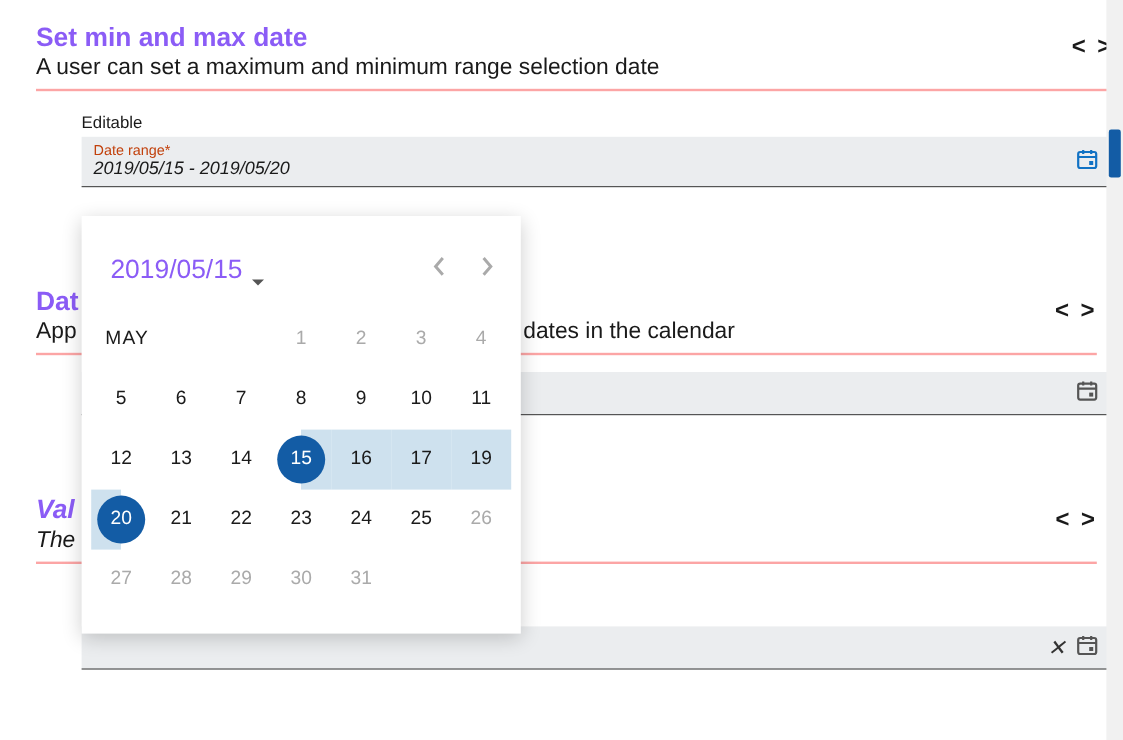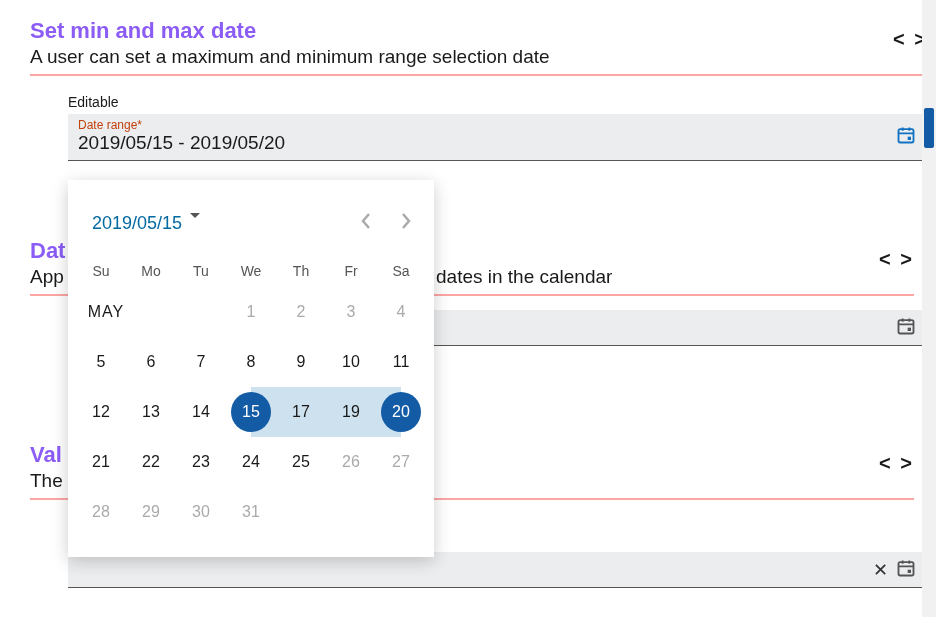--- a/index.html
+++ b/index.html
@@ -74,22 +74,23 @@
     }
     .input-field.tall {
       flex-direction: column;
       align-items: stretch;
     }
     .input-label {
       font-size: 12px;
       color: #c2410c;
     }
     .input-value {
-      font-size: 19px;
-      color: #1a1a1a;
+      font-size: 15px;
+      color: #1a1a1a;
+      font-style: italic;
     }
     .calendar-icon {
       position: absolute;
       right: 12px;
       top: 50%;
       transform: translateY(-50%);
       color: #1172c4;
     }
     .calendar-icon.gray { color: #555; }
     .close-icon {
@@ -112,25 +113,25 @@
       z-index: 10;
       padding: 22px 0 20px 0;
     }
     .cal-header {
       display: flex;
       align-items: center;
       justify-content: space-between;
       padding: 10px 10px 20px 24px;
     }
     .cal-month-select {
-      font-size: 18px;
+      font-size: 22px;
       font-weight: 500;
-      color: #0369a1;
-      display: flex;
-      align-items: flex-start;
+      color: #8b5cf6;
+      display: flex;
+      align-items: flex-end;
       gap: 6px;
       cursor: pointer;
     }
     .dropdown-triangle {
       width: 0; height: 0;
       border-left: 5px solid transparent;
       border-right: 5px solid transparent;
       border-top: 5px solid #555;
       margin-left: 2px;
     }
@@ -184,21 +185,21 @@
       justify-content: center;
     }
     .cal-cell.range.selected-start {
       background: linear-gradient(90deg, transparent 50%, #cee1ee 50%);
     }
     .cal-cell.range.selected-end {
       background: linear-gradient(90deg, #cee1ee 50%, transparent 50%);
     }
     svg.icon { width: 20px; height: 22px; }
     .bg-section-2 { position: absolute; left: 30px; top: 238px; right: 22px; }
-    .bg-section-3 { position: absolute; left: 30px; top: 442px; right: 22px; }
+    .bg-section-3 { position: absolute; left: 30px; top: 412px; right: 22px; font-style: italic; }
   </style>
 </head>
 <body>
 
 <div class="section">
   <div class="section-title">Set min and max date</div>
   <div class="section-subtitle">
     <span>A user can set a maximum and minimum range selection date</span>
     <span class="code-toggle">&lt; &gt;</span>
   </div>
@@ -266,29 +267,20 @@
             <path d="M9 2 L3 9 L9 16"></path>
           </svg>
       </span>
       <span class="cal-nav-btn">
         <svg width="12" height="18" viewBox="0 0 12 18" fill="none" stroke="currentColor" stroke-width="2.5">
             <path d="M3 2 L9 9 L3 16"></path>
           </svg>
       </span>
     </div>
   </div>
-  <div class="cal-grid" id="cal-dow-row">
-      <div class="cal-dow">Su</div>
-      <div class="cal-dow">Mo</div>
-      <div class="cal-dow">Tu</div>
-      <div class="cal-dow">We</div>
-      <div class="cal-dow">Th</div>
-      <div class="cal-dow">Fr</div>
-      <div class="cal-dow">Sa</div>
-    </div>
   <div class="cal-grid" id="cal-body">
       <div class="cal-cell cal-month-label">MAY</div>
       <div class="cal-cell"></div>
       <div class="cal-cell"></div>
       <div class="cal-cell disabled">1</div>
       <div class="cal-cell disabled">2</div>
       <div class="cal-cell disabled">3</div>
       <div class="cal-cell disabled">4</div>
       <div class="cal-cell">5</div>
       <div class="cal-cell">6</div>
@@ -296,20 +288,21 @@
       <div class="cal-cell">8</div>
       <div class="cal-cell">9</div>
       <div class="cal-cell">10</div>
       <div class="cal-cell">11</div>
       <div class="cal-cell">12</div>
       <div class="cal-cell">13</div>
       <div class="cal-cell">14</div>
       <div class="cal-cell range selected selected-start">
         <div class="day-circle">15</div>
       </div>
+      <div class="cal-cell range">16</div>
       <div class="cal-cell range">17</div>
       <div class="cal-cell range">19</div>
       <div class="cal-cell range selected selected-end">
         <div class="day-circle">20</div>
       </div>
       <div class="cal-cell">21</div>
       <div class="cal-cell">22</div>
       <div class="cal-cell">23</div>
       <div class="cal-cell">24</div>
       <div class="cal-cell">25</div>

